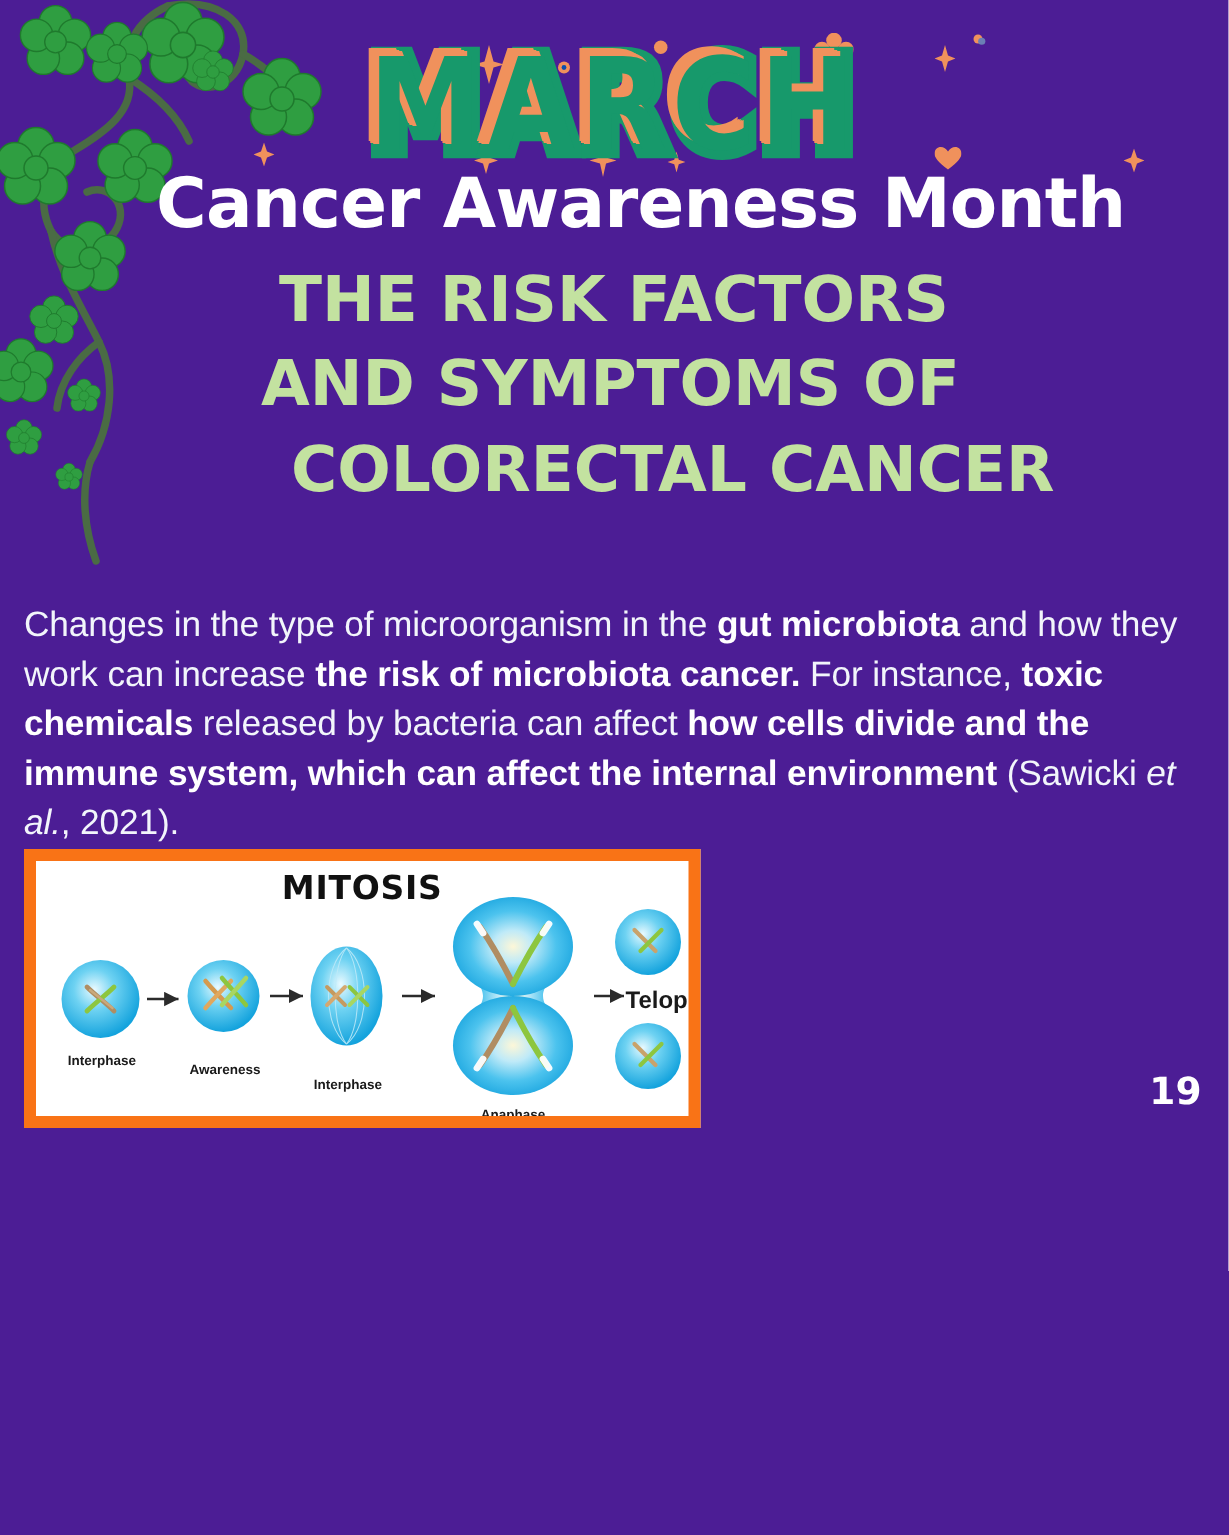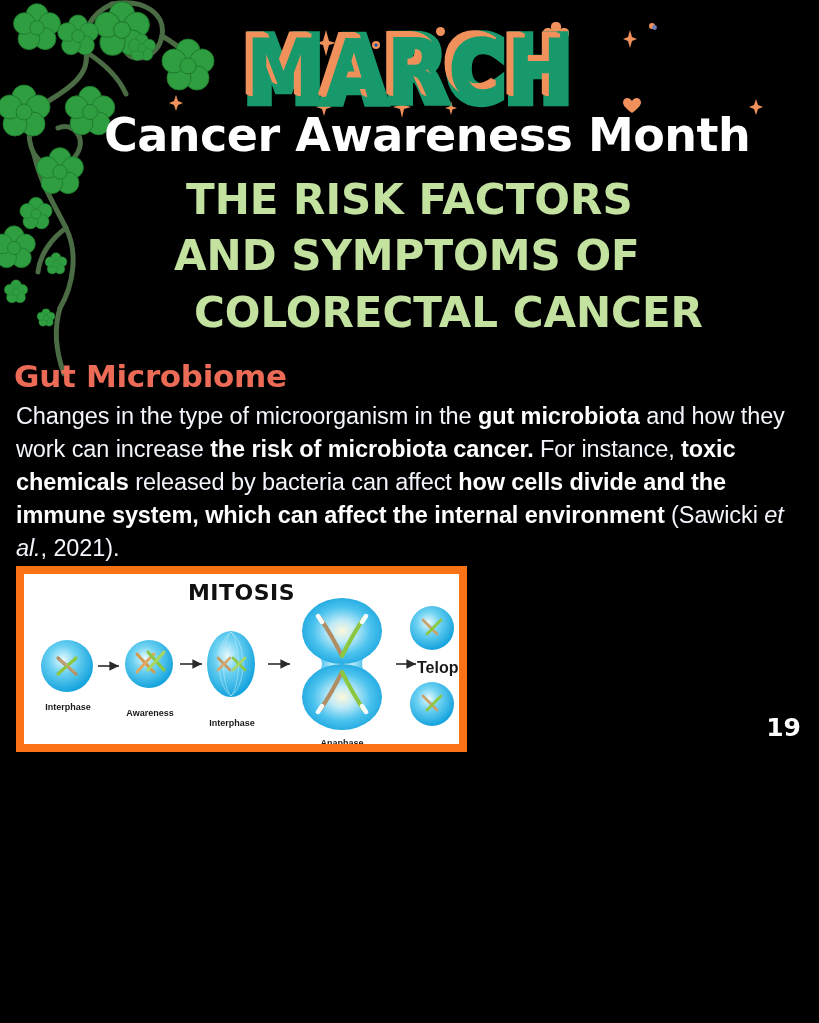--- a/index.html
+++ b/index.html
@@ -4,21 +4,21 @@
 <style>
   html, body {
     margin: 0;
     padding: 0;
     background: #ffffff;
   }
   #slide {
     position: relative;
     width: 819px;
     height: 1023px;
-    background: #000000;
+    background: #4c1d95;
     overflow: hidden;
     font-family: "Liberation Sans", sans-serif;
   }
 
   
   #vine {
     position: absolute;
     left: -6px;
     top: -8px;
     width: 230px;
@@ -386,21 +386,20 @@
 
   <div id="main-title">Cancer Awareness Month</div>
 
 
   <div id="subtitle">
     <span class="l1">THE  RISK FACTORS</span>
     <span class="l2">AND SYMPTOMS OF</span>
     <span class="l3">COLORECTAL CANCER</span>
   </div>
 
-  <div id="section-heading">Gut Microbiome</div>
 
   <div id="body-text">Changes in the type of microorganism in the <b>gut microbiota</b> and how they work can increase <b>the risk of microbiota cancer.</b> For instance, <b>toxic chemicals</b> released by bacteria can affect <b>how cells divide and the immune system, which can affect the internal environment</b> (Sawicki <i>et al.</i>, 2021).</div>
 
   <div id="figure">
     <div id="fig-title">MITOSIS</div>
     <svg width="445" height="180" viewBox="0 0 445 180" style="position:absolute;left:0;top:0;">
       <defs>
         <radialGradient id="cellg" cx="42%" cy="38%" r="62%">
           <stop offset="0%" stop-color="#eafaff"></stop>
           <stop offset="42%" stop-color="#6ed2f2"></stop>

